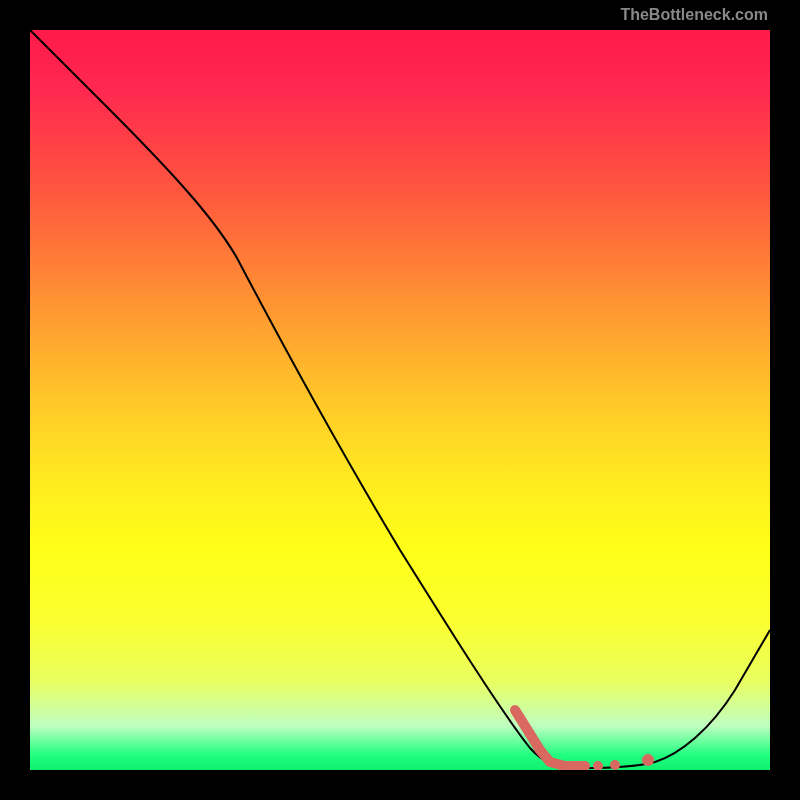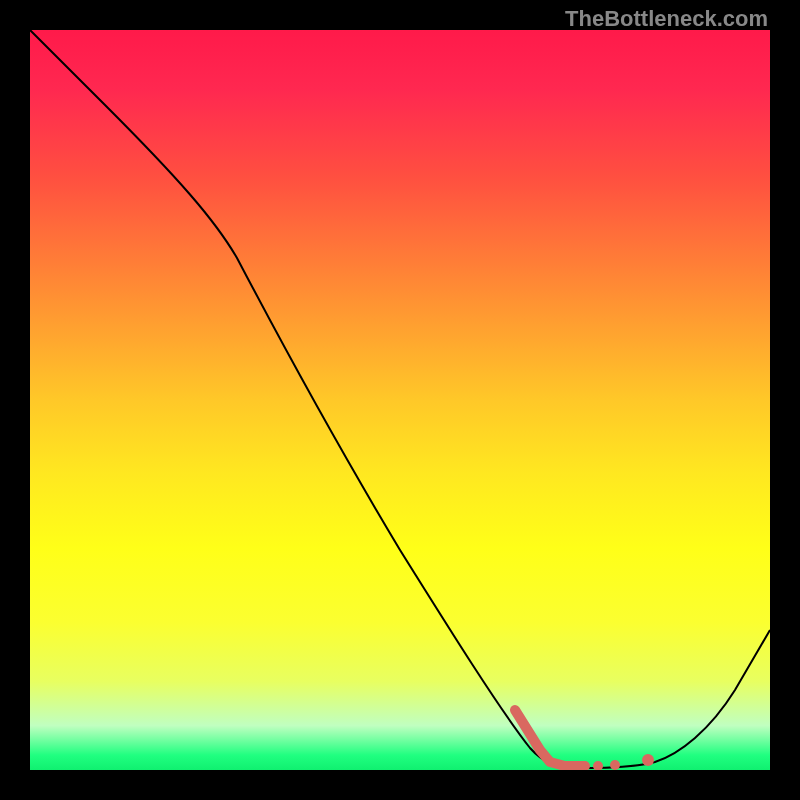--- a/index.html
+++ b/index.html
@@ -37,21 +37,21 @@
     #20ff80 98%,
     #10f070 100%
   );
 }
 .watermark {
   position: absolute;
   top: 6px;
   right: 32px;
   color: #888;
   font-family: Arial, sans-serif;
-  font-size: 22px;
+  font-size: 16px;
   font-weight: bold;
 }
 .curve-svg {
   position: absolute;
   left: 0;
   top: 0;
   width: 740px;
   height: 740px;
 }
 .main-curve {

